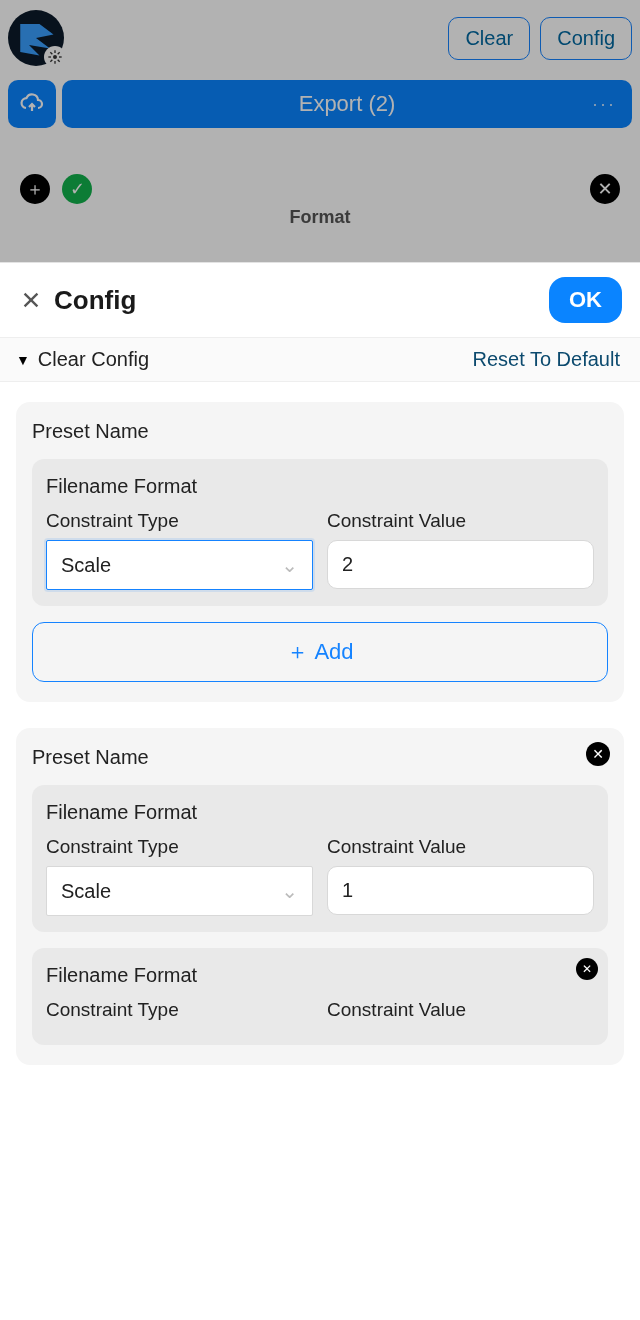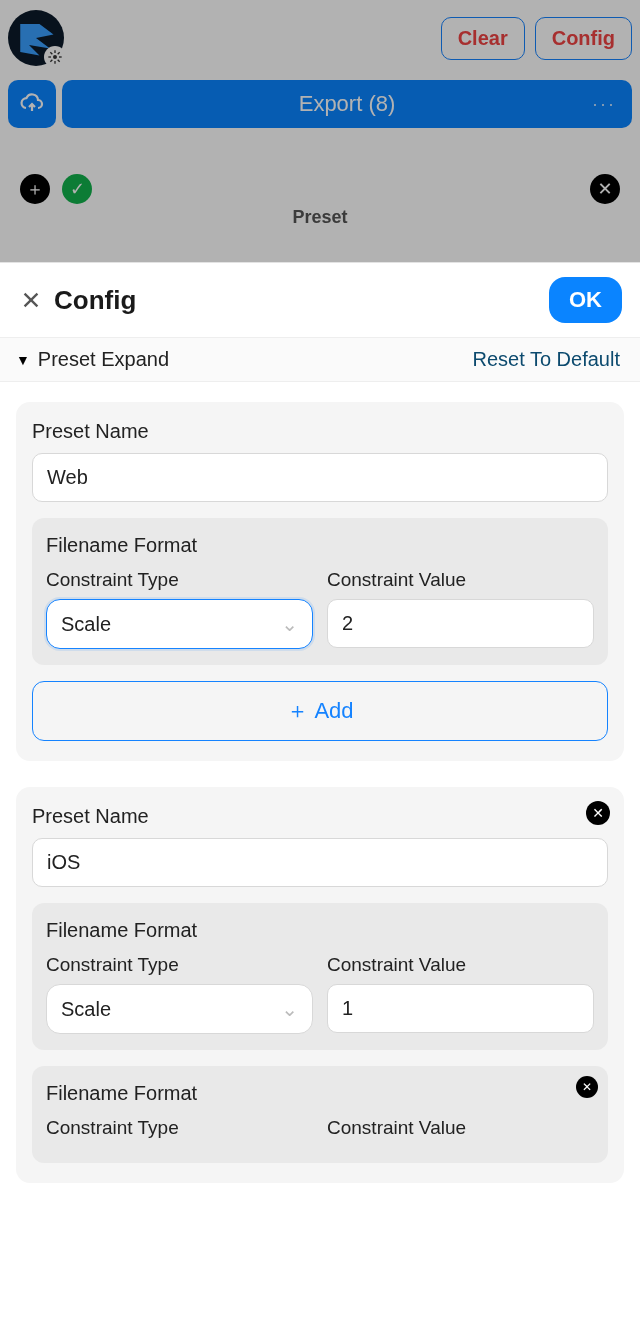--- a/index.html
+++ b/index.html
@@ -11,21 +11,21 @@
   .dim-overlay { position: absolute; top:0; left:0; right:0; height:262px; background: rgba(0,0,0,0.30); pointer-events:none; z-index: 20; }
 
   .top-area { padding: 10px 8px 10px 8px; }
   .top-row { display:flex; align-items:center; gap:10px; }
   .bird-logo { width:56px; height:56px; border-radius:50%; background:#0c1a2a; position:relative; display:flex; align-items:center; justify-content:center; }
   .bird-logo svg { width:42px; height:42px; }
   .gear-badge { position:absolute; bottom:-2px; right:-2px; width:22px; height:22px; border-radius:50%; background:#fff; display:flex; align-items:center; justify-content:center; }
   .gear-badge svg { width:16px; height:16px; }
 
   .top-btns { margin-left:auto; display:flex; gap:10px; }
-  .outline-btn { border: 1.5px solid #1583ff; color:#ef4444; background:#fff; border-radius:10px; padding:9px 16px; font-size:20px; font-weight:700; }
+  .outline-btn { border: 1.5px solid #1583ff; color:#0369a1; background:#fff; border-radius:10px; padding:9px 16px; font-size:20px; font-weight:400; }
 
   .export-row { display:flex; gap:6px; margin-top:14px; }
   .upload-btn { width:48px; height:48px; border-radius:10px; background:#0a84ff; display:flex; align-items:center; justify-content:center; }
   .upload-btn svg { width:24px; height:24px; stroke:#fff; fill:none; stroke-width:2.2; }
   .export-bar { flex:1; height:48px; border-radius:10px; background:#0a84ff; color:#fff; font-size:22px; display:flex; align-items:center; justify-content:center; position:relative; }
   .export-more { position:absolute; right:16px; top:50%; transform:translateY(-50%); color:#cfe6ff; font-size:18px; letter-spacing:2px; }
 
   .card-area { padding: 0 6px; margin-top:22px; }
   .card-top { background:#fff; border-radius:16px 16px 0 0; padding:14px 14px 0 14px; height:66px; position:relative; }
   .circle-btn { width:30px; height:30px; border-radius:50%; display:inline-flex; align-items:center; justify-content:center; color:#fff; font-size:18px; }
@@ -52,21 +52,21 @@
   .preset-card { background:#f5f5f5; border-radius:14px; padding:18px 16px 20px 16px; margin-bottom:26px; position:relative; }
   .preset-card .field-label { font-size:20px; color:#222; margin-bottom:10px; font-weight:500; }
   .text-input { width:100%; background:#fff; border:1px solid #d8d8d8; border-radius:10px; padding:12px 14px; font-size:20px; color:#222; }
   .remove-preset { position:absolute; top:14px; right:14px; width:24px; height:24px; border-radius:50%; background:#000; color:#fff; display:flex; align-items:center; justify-content:center; font-size:14px;}
 
   .format-card { background:#e9e9e9; border-radius:12px; padding:16px 14px; margin-top:16px; position:relative; }
   .format-card .remove-format { position:absolute; top:10px; right:10px; width:22px; height:22px; border-radius:50%; background:#000; color:#fff; display:flex; align-items:center; justify-content:center; font-size:12px;}
   .row2 { display:flex; gap:14px; margin-top:12px; }
   .col { flex:1; }
   .col .field-label { font-size:19px; margin-bottom:8px; font-weight:500;}
-  .select { width:100%; background:#fff; border:1px solid #d8d8d8; border-radius:14px; padding:12px 14px; font-size:20px; color:#222; display:flex; align-items:center; justify-content:space-between; }
+  .select { width:100%; background:#fff; border:1px solid #d8d8d8; border-radius:2px; padding:12px 14px; font-size:20px; color:#222; display:flex; align-items:center; justify-content:space-between; }
   .select.active { border:1.5px solid #1583ff; box-shadow: 0 0 0 2px rgba(21,131,255,0.12);}
   .select .chev { color:#bbb; }
   .add-btn { width:100%; margin-top:16px; border:1.5px solid #1583ff; color:#1583ff; background:transparent; border-radius:12px; padding:14px; font-size:22px; font-weight:500; display:flex; align-items:center; justify-content:center; gap:6px;}
 </style>
 </head>
 <body>
 
 <div class="backdrop">
   <div class="top-area">
     <div class="top-row">
@@ -97,71 +97,71 @@
     </div>
     <div class="export-row">
       <div class="upload-btn">
         <svg viewBox="0 0 24 24">
             <path d="M6 16a5 5 0 0 1 .5-9.97A6 6 0 0 1 18 8a4 4 0 0 1 0 8"></path>
             <path d="M12 12v7"></path>
             <path d="M9 15l3-3 3 3"></path>
           </svg>
       </div>
       <div class="export-bar">
-        <span>Export (8)</span>
+        <span>Export (2)</span>
         <span class="export-more">···</span>
       </div>
     </div>
   </div>
 
   <div class="card-area">
     <div class="card-top">
       <span class="circle-btn circle-black">＋</span>
       <span class="circle-btn circle-green">✓</span>
       <span class="circle-btn circle-black circle-close-top">✕</span>
-      <div class="preview-stub">Preset</div>
+      <div class="preview-stub">Format</div>
     </div>
   </div>
 </div>
 
 <div class="dim-overlay"></div>
 
 <div class="modal">
   <div class="modal-header">
     <span class="x">
       <svg viewBox="0 0 24 24">
           <line x1="5" y1="5" x2="19" y2="19"></line>
           <line x1="19" y1="5" x2="5" y2="19"></line>
         </svg>
     </span>
     <span class="modal-title">Config</span>
     <button class="ok-btn">OK</button>
   </div>
 
   <div class="section-bar">
     <span class="caret">▼</span>
-    <span class="section-name">Preset Expand</span>
+    <span class="section-name">Clear Config</span>
     <span class="reset-link">Reset To Default</span>
   </div>
 
   <div class="scroll" id="presets-container">
-      <div class="preset-card"><div class="field-label">Preset Name</div><input class="text-input" value="Web" style=""><div class="format-card"><div class="field-label">Filename Format</div><div class="row2">
+      <div class="preset-card"><div class="field-label">Preset Name</div><div class="format-card"><div class="field-label">Filename Format</div><div class="row2">
             <div class="col">
               <div class="field-label">Constraint Type</div>
               <div class="select active">
                 <span>Scale</span>
                 <span class="chev">⌄</span>
               </div>
             </div>
             <div class="col"><div class="field-label">Constraint Value</div><input class="text-input" value="2" style=""></div>
           </div></div><button class="add-btn">
           <span>＋</span>
           <span>Add</span>
         </button></div>
-      <div class="preset-card"><div class="remove-preset">✕</div><div class="field-label">Preset Name</div><input class="text-input" value="iOS" style=""><div class="format-card"><div class="field-label">Filename Format</div><div class="row2">
+      <div class="preset-card"><div class="remove-preset">✕</div><div class="field-label">Preset Name</div><div class="format-card"><div class="field-label">Filename Format</div><div class="row2">
             <div class="col">
               <div class="field-label">Constraint Type</div>
               <div class="select">
                 <span>Scale</span>
                 <span class="chev">⌄</span>
               </div>
             </div>
             <div class="col"><div class="field-label">Constraint Value</div><input class="text-input" value="1" style=""></div>
           </div></div><div class="format-card"><div class="remove-format">✕</div><div class="field-label">Filename Format</div><div class="row2">
             <div class="col">

